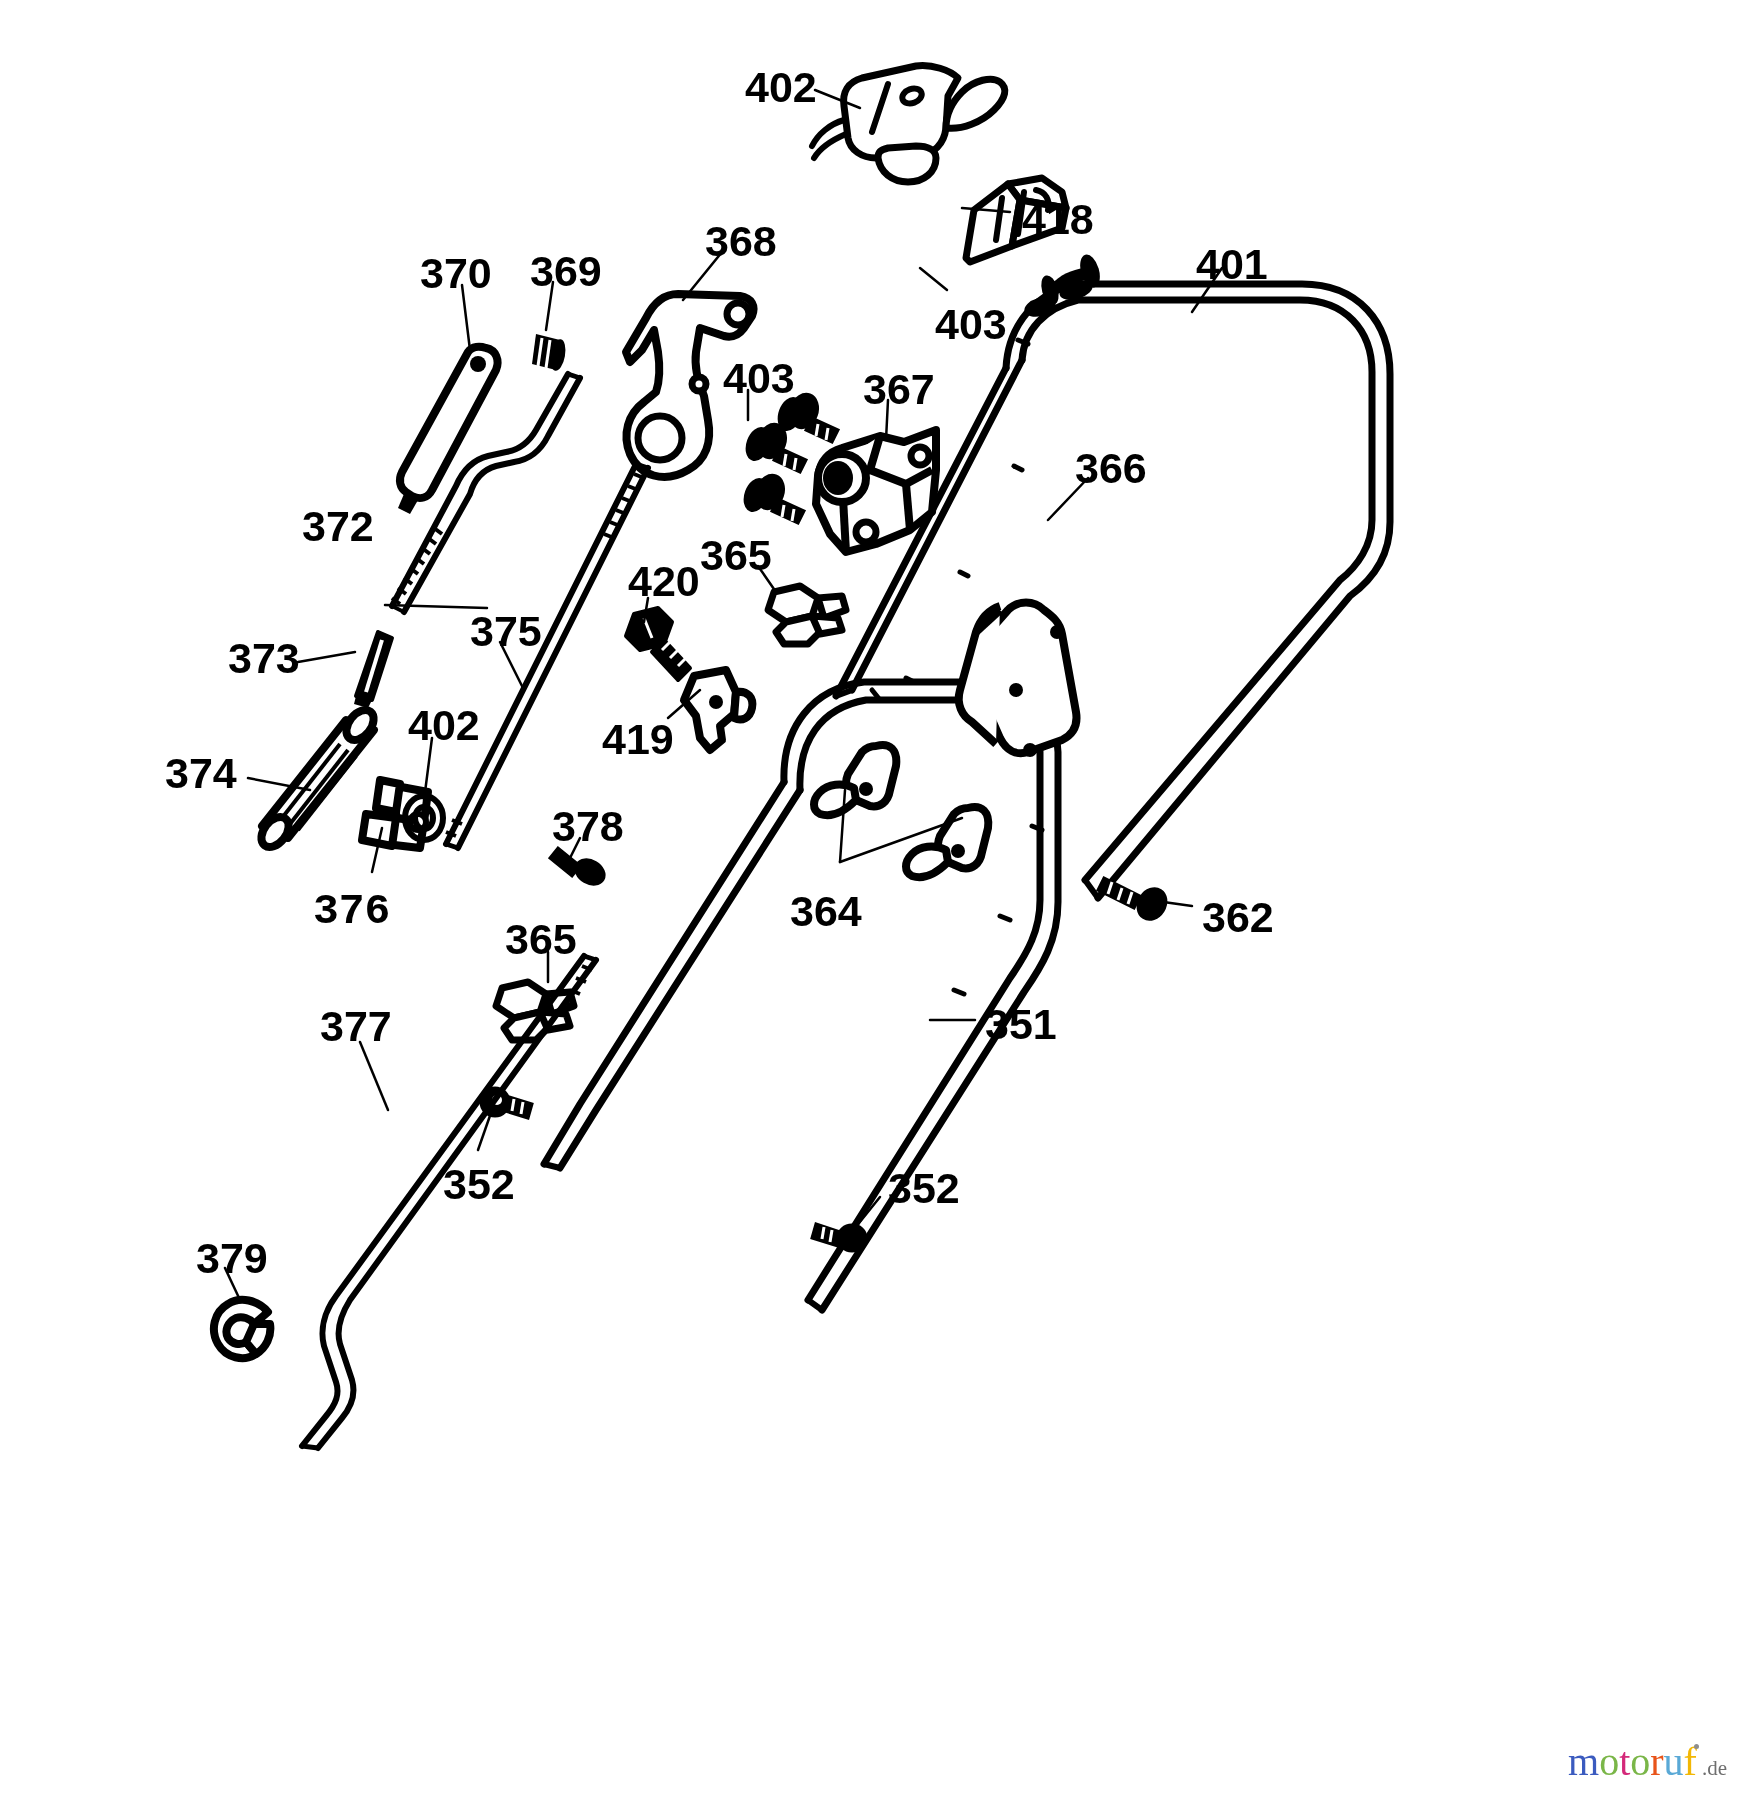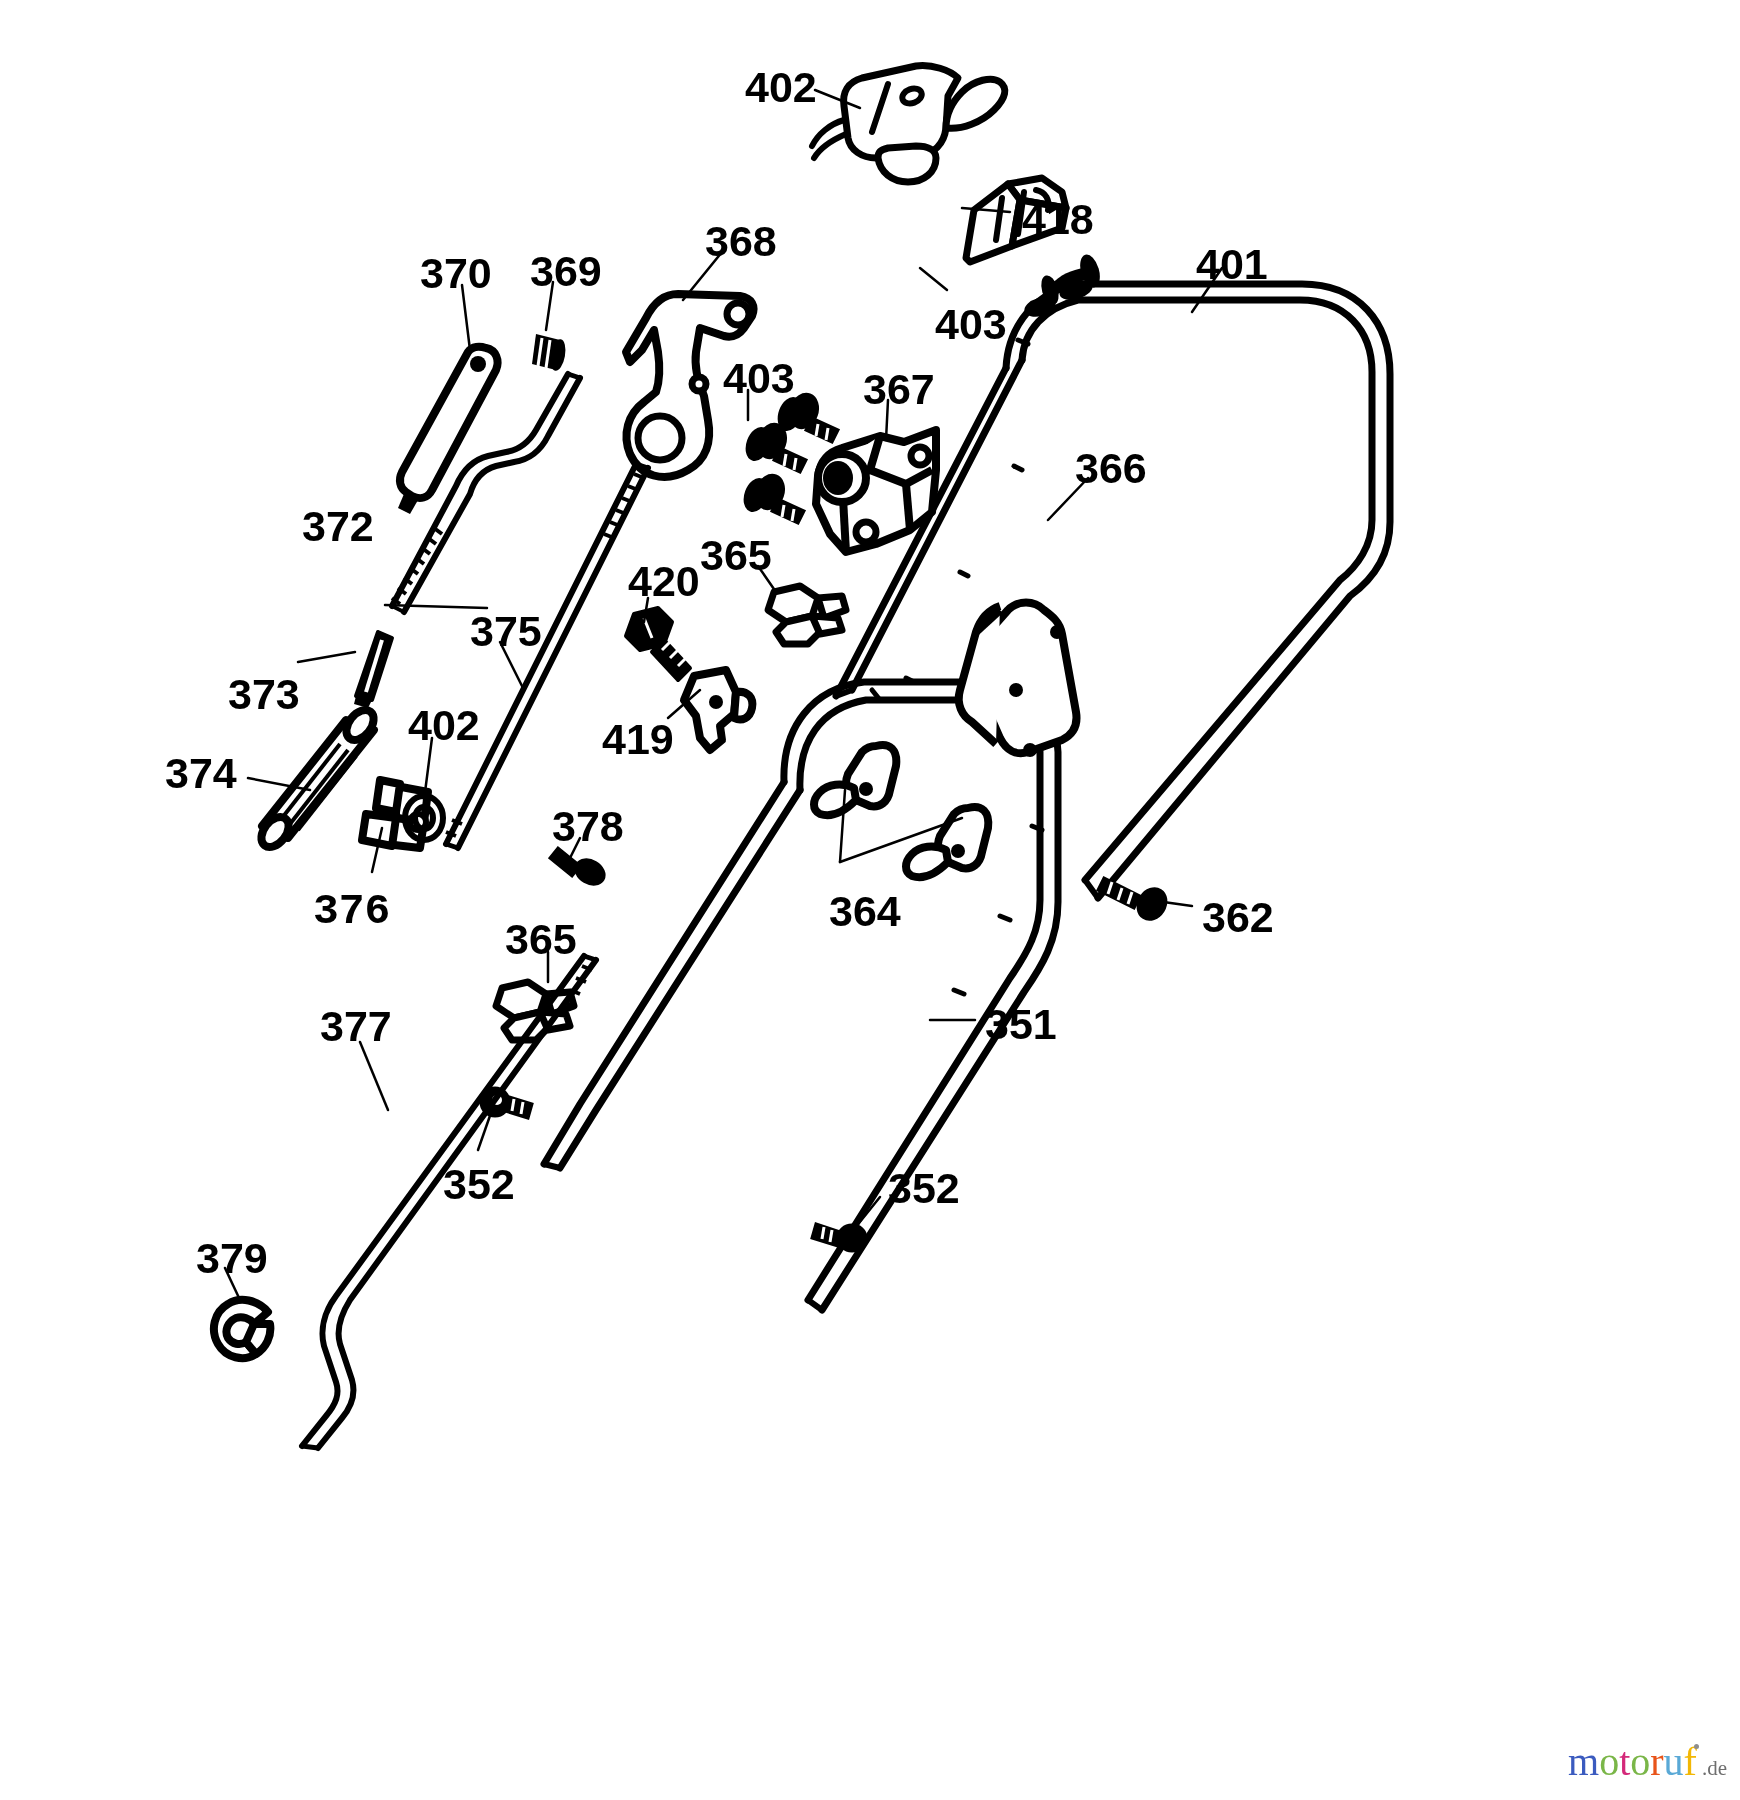--- a/index.html
+++ b/index.html
@@ -447,28 +447,28 @@
       <div class="callout-label" style="left: 420px; top: 252px;">370</div>
       <div class="callout-label" style="left: 530px; top: 250px;">369</div>
       <div class="callout-label" style="left: 935px; top: 303px;">403</div>
       <div class="callout-label" style="left: 723px; top: 357px;">403</div>
       <div class="callout-label" style="left: 863px; top: 368px;">367</div>
       <div class="callout-label" style="left: 1075px; top: 447px;">366</div>
       <div class="callout-label" style="left: 302px; top: 505px;">372</div>
       <div class="callout-label" style="left: 700px; top: 534px;">365</div>
       <div class="callout-label" style="left: 628px; top: 560px;">420</div>
       <div class="callout-label" style="left: 470px; top: 610px;">375</div>
-      <div class="callout-label" style="left: 228px; top: 637px; margin-top: 36px;">373</div>
+      <div class="callout-label" style="left: 228px; top: 637px;">373</div>
       <div class="callout-label" style="left: 602px; top: 718px;">419</div>
       <div class="callout-label" style="left: 408px; top: 704px;">402</div>
       <div class="callout-label" style="left: 165px; top: 752px;">374</div>
       <div class="callout-label" style="left: 552px; top: 805px;">378</div>
       <div class="callout-label" style="left: 313px; top: 890px; font-family: Liberation Mono, monospace;">376</div>
       <div class="callout-label" style="left: 505px; top: 918px;">365</div>
-      <div class="callout-label" style="left: 790px; top: 890px; margin-left: 39px;">364</div>
+      <div class="callout-label" style="left: 790px; top: 890px;">364</div>
       <div class="callout-label" style="left: 1202px; top: 896px;">362</div>
       <div class="callout-label" style="left: 985px; top: 1003px;">351</div>
       <div class="callout-label" style="left: 320px; top: 1005px;">377</div>
       <div class="callout-label" style="left: 443px; top: 1163px;">352</div>
       <div class="callout-label" style="left: 888px; top: 1167px;">352</div>
       <div class="callout-label" style="left: 196px; top: 1237px;">379</div>
     </div>
 
   <div id="watermark"><span class="wm-letter" style="color: rgb(59, 91, 191);">m</span><span class="wm-letter" style="color: rgb(122, 182, 72);">o</span><span class="wm-letter" style="color: rgb(212, 41, 122);">t</span><span class="wm-letter" style="color: rgb(122, 182, 72);">o</span><span class="wm-letter" style="color: rgb(232, 84, 26);">r</span><span class="wm-letter" style="color: rgb(90, 169, 214);">u</span><span class="wm-letter" style="color: rgb(242, 183, 5);">f</span><span class="wm-dot"></span><span class="wm-tld" style="color: rgb(110, 110, 110);">.de</span></div>
 

